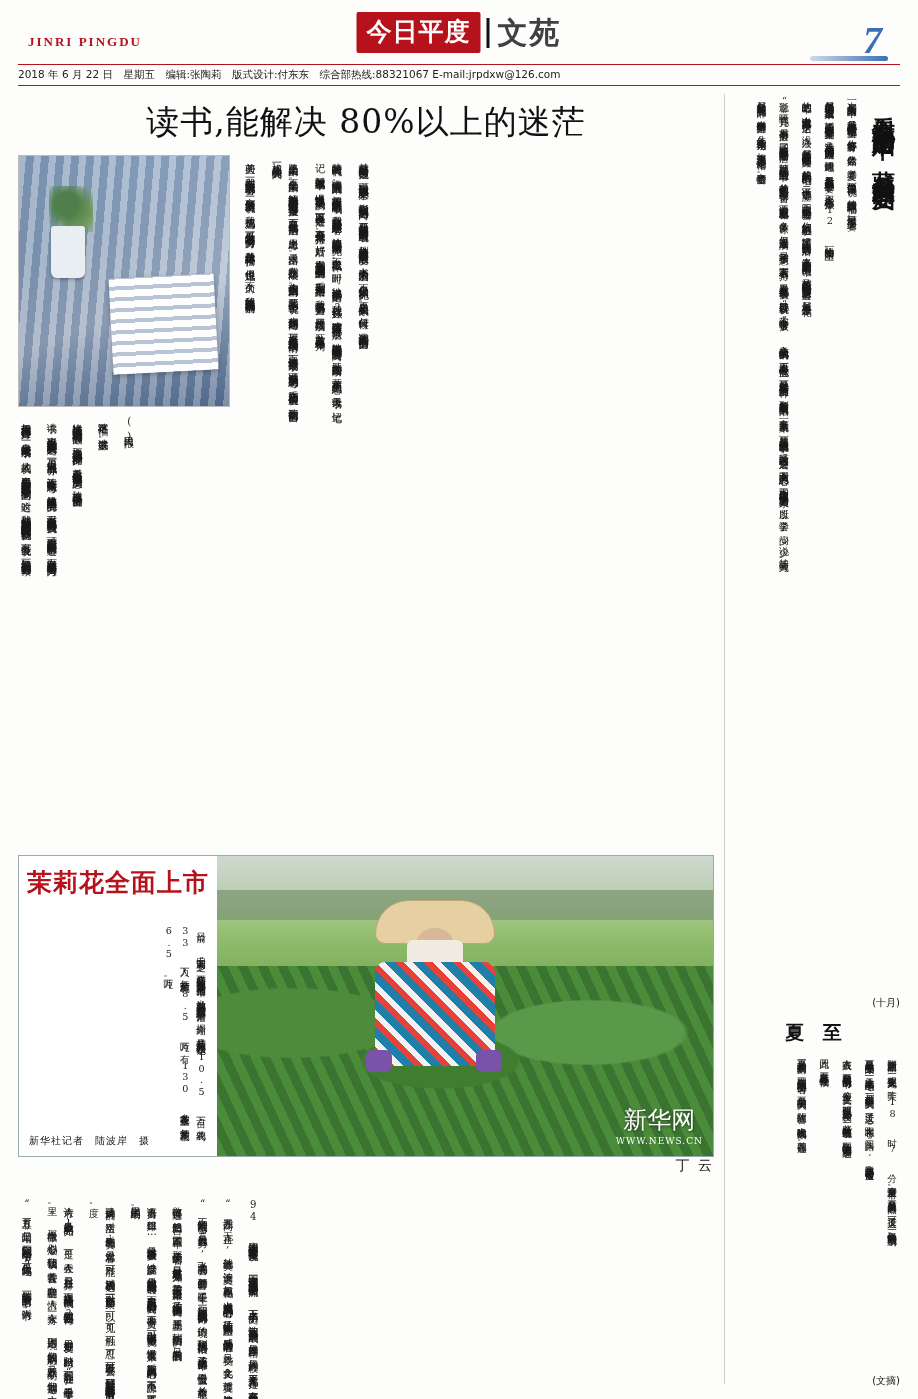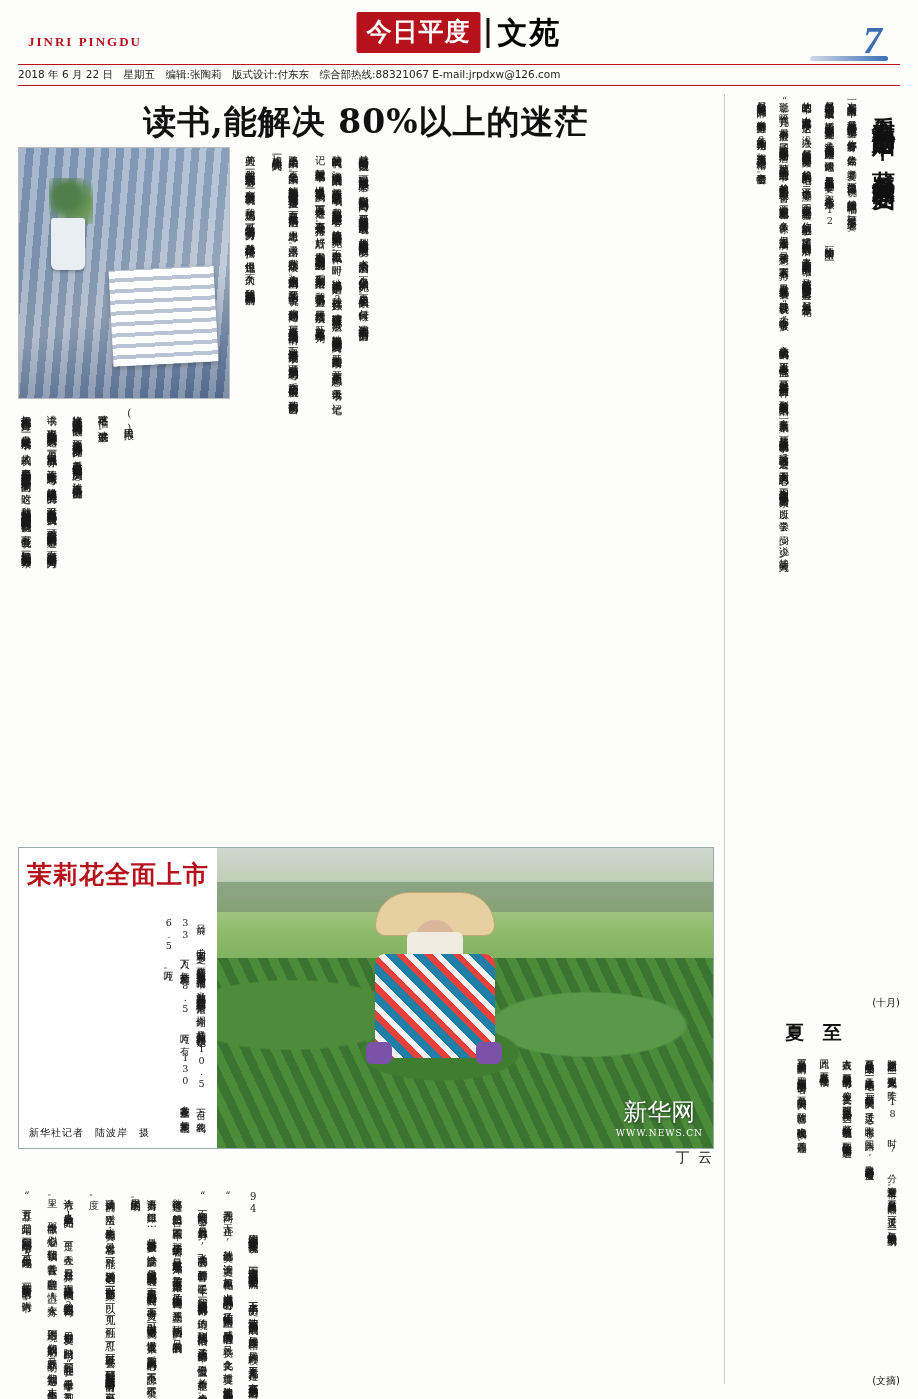--- a/index.html
+++ b/index.html
@@ -24,21 +24,21 @@
     position:absolute;left:50%;transform:translateX(-50%);top:12px;
     display:flex;align-items:center;gap:6px;
   }
   .mast-logo{
     background:#b5121b;color:#fff;font-size:25px;font-weight:bold;
     padding:3px 10px 5px 10px;letter-spacing:1px;
     font-family:"DejaVu Serif","Liberation Serif",serif;
     border-radius:2px;
   }
   .mast-section{
-    font-size:30px;font-weight:bold;letter-spacing:2px;color:#000000;
+    font-size:30px;font-weight:bold;letter-spacing:2px;color:#404040;
     font-family:"DejaVu Serif","Liberation Serif",serif;
     border-left:3px solid #111;padding-left:8px;line-height:1;
   }
   .page-num{
     position:absolute;right:18px;top:18px;
     font-size:38px;font-style:italic;font-weight:bold;color:#3b6fb5;
     font-family:"Liberation Serif",serif;
   }
   .page-num-bar{
     position:absolute;right:12px;top:56px;width:78px;height:5px;
@@ -51,23 +51,23 @@
     padding:3px 0;font-size:10.5px;color:#222;
   }
 
   
   .body-wrap{display:flex;gap:10px;margin-top:8px;height:1290px;}
   .left-col{width:700px;position:relative;}
   .right-col{width:168px;position:relative;border-left:1px solid #cfcfcf;padding-left:8px;}
 
   
   .headline{
-    text-align:center;font-size:33px;font-weight:bold;letter-spacing:1px;
-    font-family:"DejaVu Serif","Liberation Serif",serif;
-    margin:6px 0 2px 0;
+    text-align:center;font-size:33px;font-weight:normal;letter-spacing:1px;
+    font-family:"DejaVu Serif","Liberation Serif",serif;
+    margin:6px 0 10px 0;
   }
 
   
   .top-block{display:flex;gap:12px;}
   .photo1{
     width:210px;height:250px;position:relative;flex:0 0 auto;
     background:linear-gradient(160deg,#5f7fa8 0%,#8fa7c4 35%,#c8d4e2 60%,#7e93b3 100%);
     border:1px solid #bbb;overflow:hidden;
   }
   .photo1 .books{

